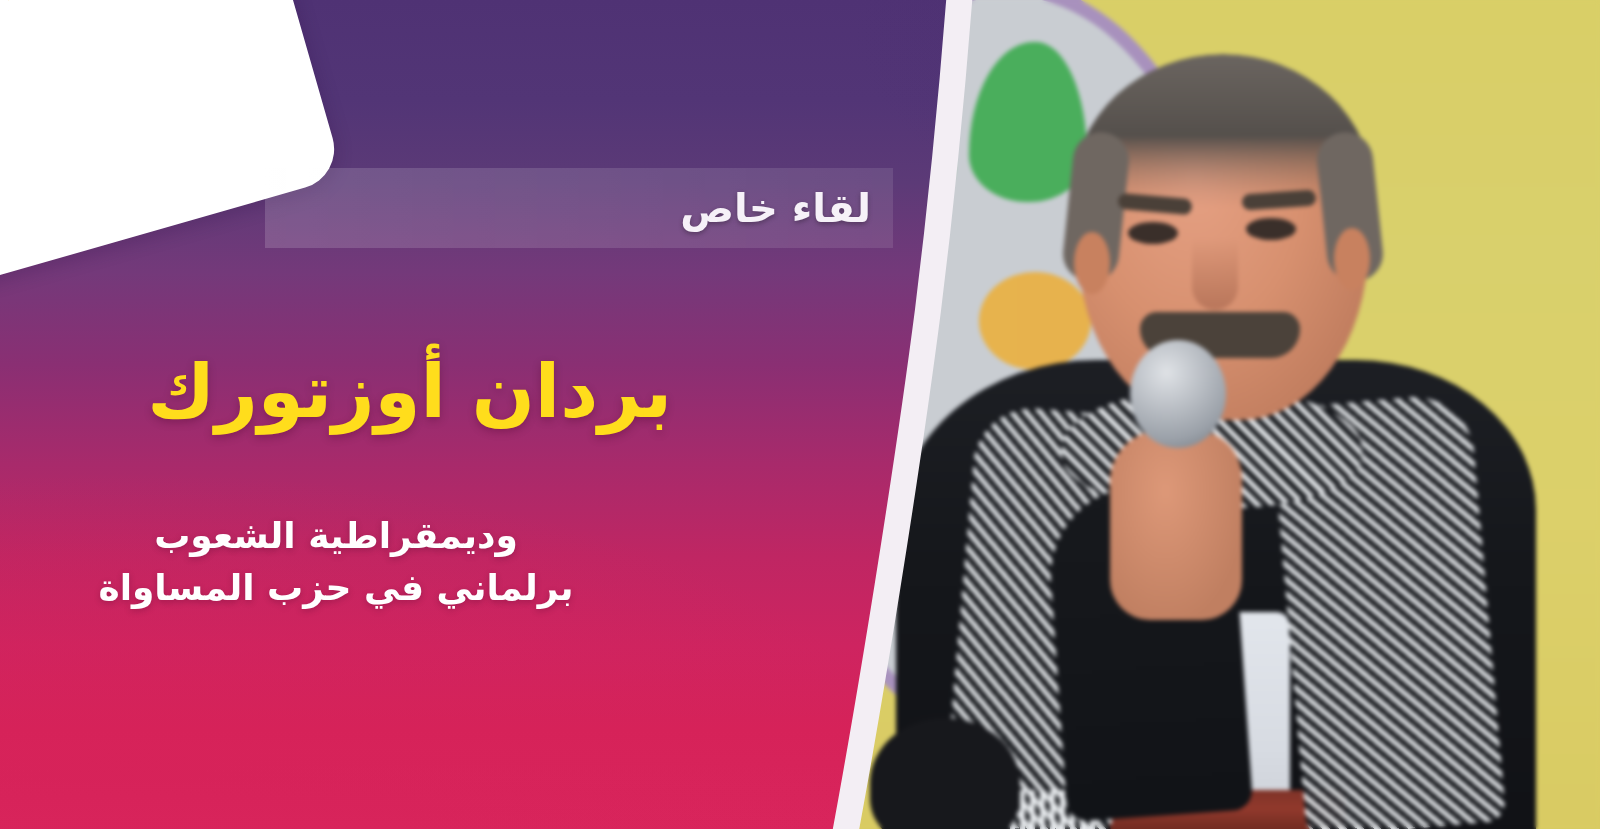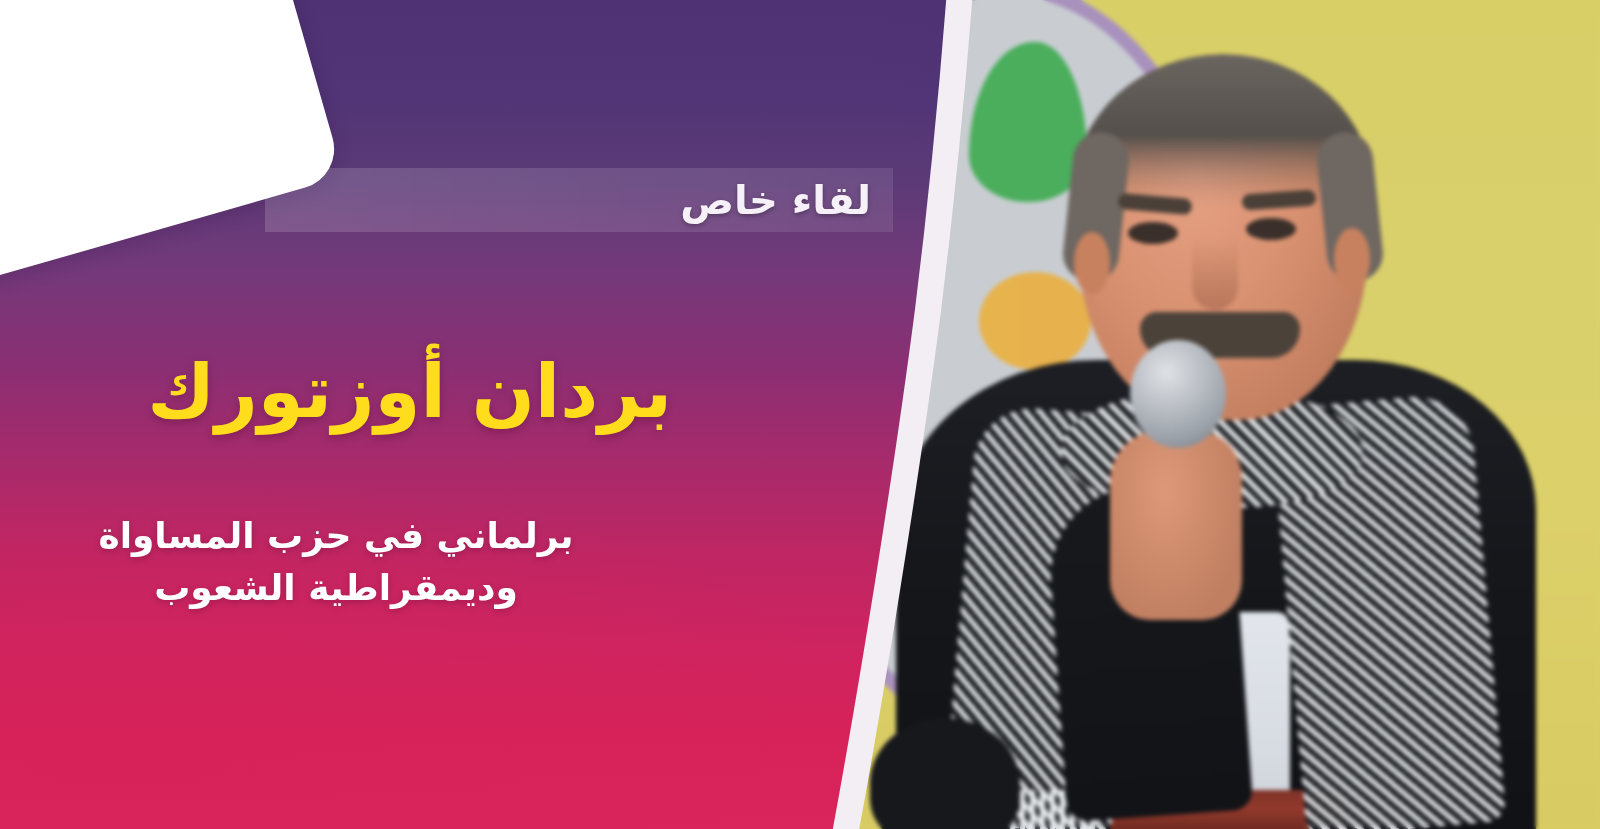--- a/index.html
+++ b/index.html
@@ -265,21 +265,21 @@
     color:#e01b17;
     direction:rtl;
     white-space:nowrap;
     letter-spacing:-2px;
     text-shadow:0 1px 0 rgba(255,255,255,.6);
   }
 
   
   .kicker{
     position:absolute; left:265px; top:168px;
-    width:628px; height:64px;
+    width:628px; height:80px;
     background:linear-gradient(90deg, rgba(255,255,255,.16), rgba(255,255,255,.10));
     display:flex; align-items:center;
     padding-right:22px;
     direction:rtl;
   }
   .kicker-text{
     color:#f6f1f8;
     font-size:40px; font-weight:700;
     letter-spacing:1px;
     text-shadow:0 2px 5px rgba(0,0,0,.30);
@@ -408,17 +408,17 @@
     </div>
   </div>
 
   <div class="kicker">
     <span class="kicker-text">لقاء خاص</span>
   </div>
 
   <div class="headline">بردان أوزتورك</div>
 
   <div class="subtitle">
+    <div>وديمقراطية الشعوب</div>
     <div>برلماني في حزب المساواة</div>
-    <div>وديمقراطية الشعوب</div>
   </div>
 
 </div>
 
 </body></html>

